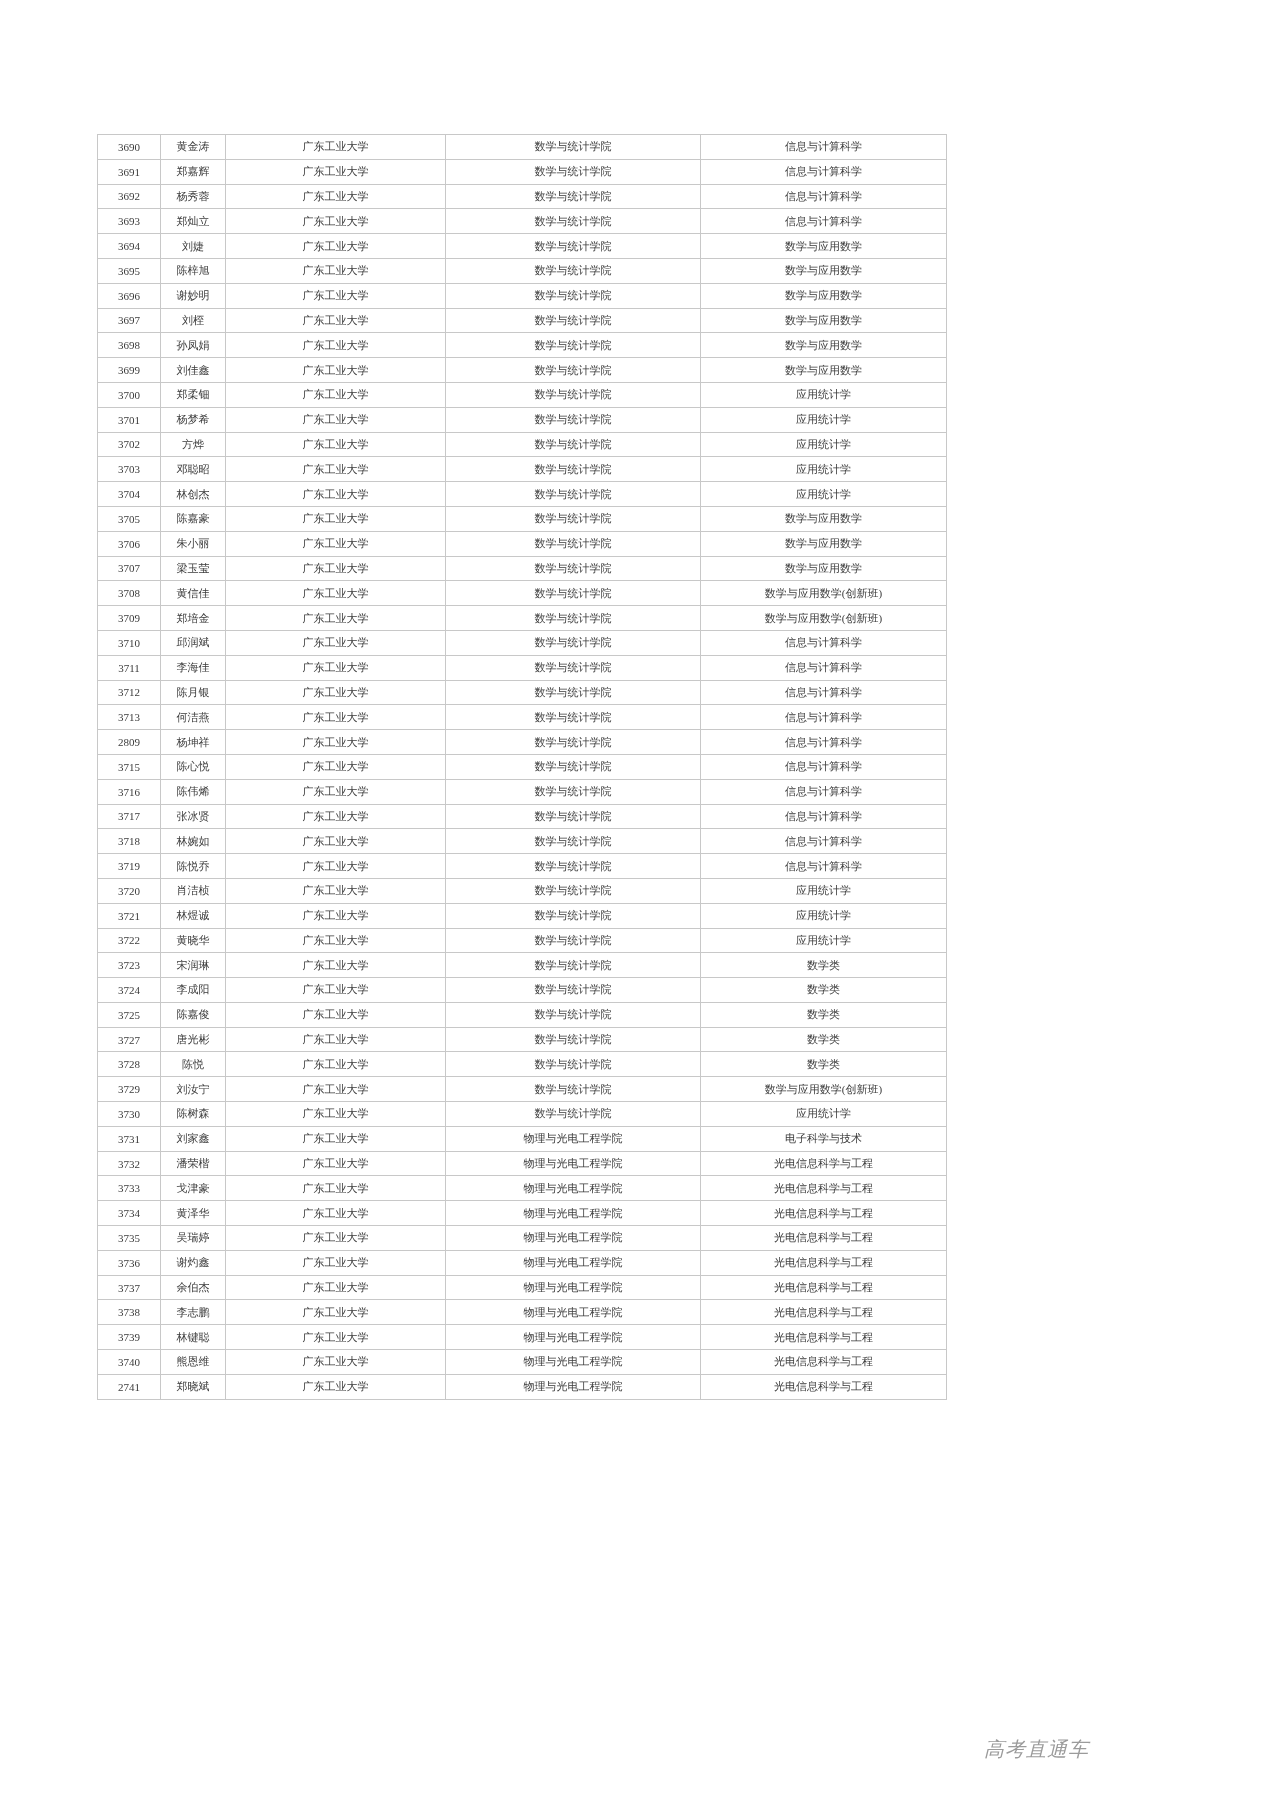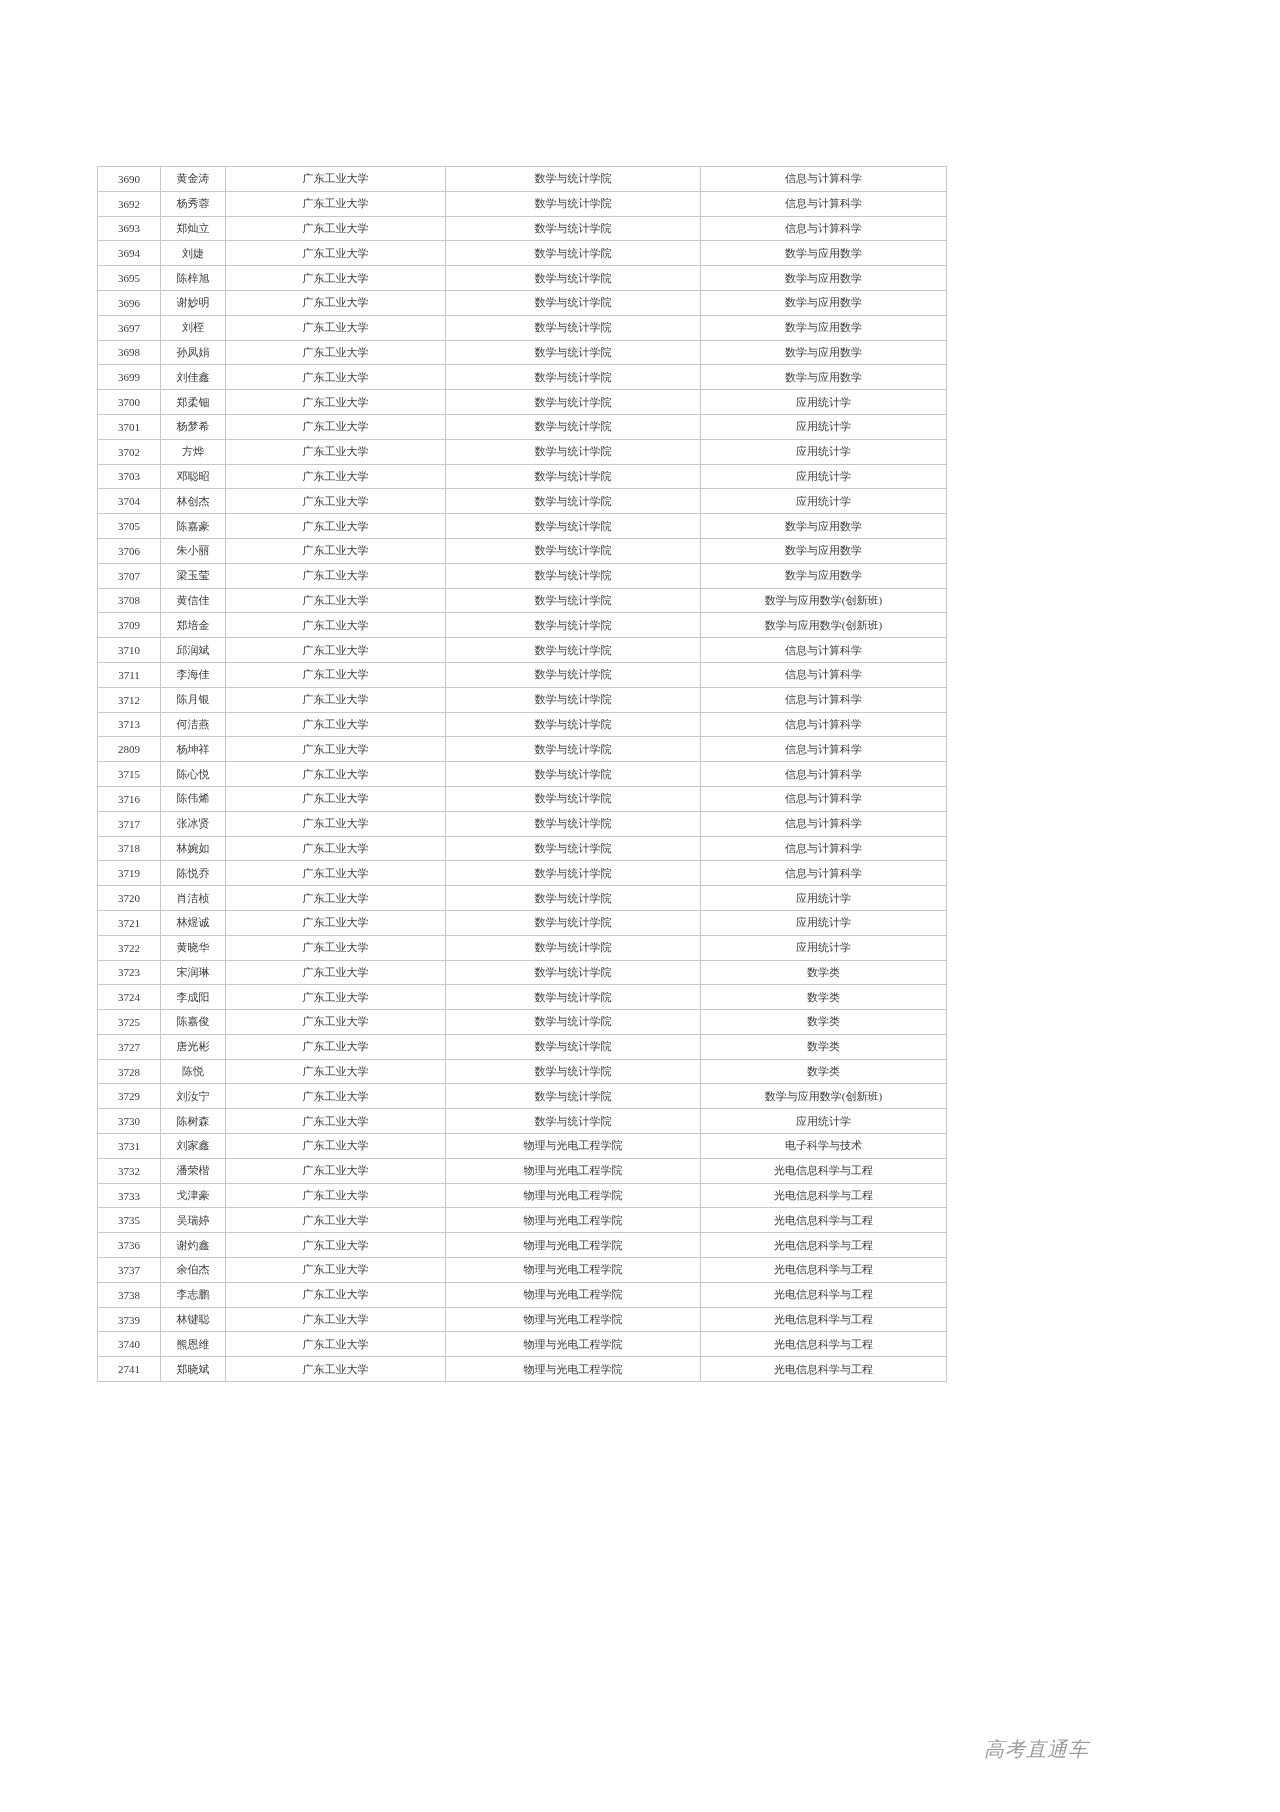--- a/index.html
+++ b/index.html
@@ -11,21 +11,20 @@
     font-family:"Liberation Serif","DejaVu Serif",serif;
     overflow:hidden;
   }
   table.roster{
     position:absolute;
     left:97px;
     top:134px;
     width:849px;
     border-collapse:collapse;
     table-layout:fixed;
-    margin-top:32px;
   }
   table.roster td{
     border:1px solid #c8c8c8;
     height:23.8px;
     padding:0 4px;
     font-size:11px;
     color:#3b3b3b;
     text-align:center;
     vertical-align:middle;
     white-space:nowrap;
@@ -56,20 +55,27 @@
     </colgroup>
     <tbody id="roster-body">
         <tr>
           <td>3690</td>
           <td>黄金涛</td>
           <td>广东工业大学</td>
           <td>数学与统计学院</td>
           <td>信息与计算科学</td>
         </tr>
         <tr>
+          <td>3691</td>
+          <td>郑嘉辉</td>
+          <td>广东工业大学</td>
+          <td>数学与统计学院</td>
+          <td>信息与计算科学</td>
+        </tr>
+        <tr>
           <td>3692</td>
           <td>杨秀蓉</td>
           <td>广东工业大学</td>
           <td>数学与统计学院</td>
           <td>信息与计算科学</td>
         </tr>
         <tr>
           <td>3693</td>
           <td>郑灿立</td>
           <td>广东工业大学</td>
@@ -338,20 +344,27 @@
         <tr>
           <td>3732</td>
           <td>潘荣楷</td>
           <td>广东工业大学</td>
           <td>物理与光电工程学院</td>
           <td>光电信息科学与工程</td>
         </tr>
         <tr>
           <td>3733</td>
           <td>戈津豪</td>
+          <td>广东工业大学</td>
+          <td>物理与光电工程学院</td>
+          <td>光电信息科学与工程</td>
+        </tr>
+        <tr>
+          <td>3734</td>
+          <td>黄泽华</td>
           <td>广东工业大学</td>
           <td>物理与光电工程学院</td>
           <td>光电信息科学与工程</td>
         </tr>
         <tr>
           <td>3735</td>
           <td>吴瑞婷</td>
           <td>广东工业大学</td>
           <td>物理与光电工程学院</td>
           <td>光电信息科学与工程</td>

